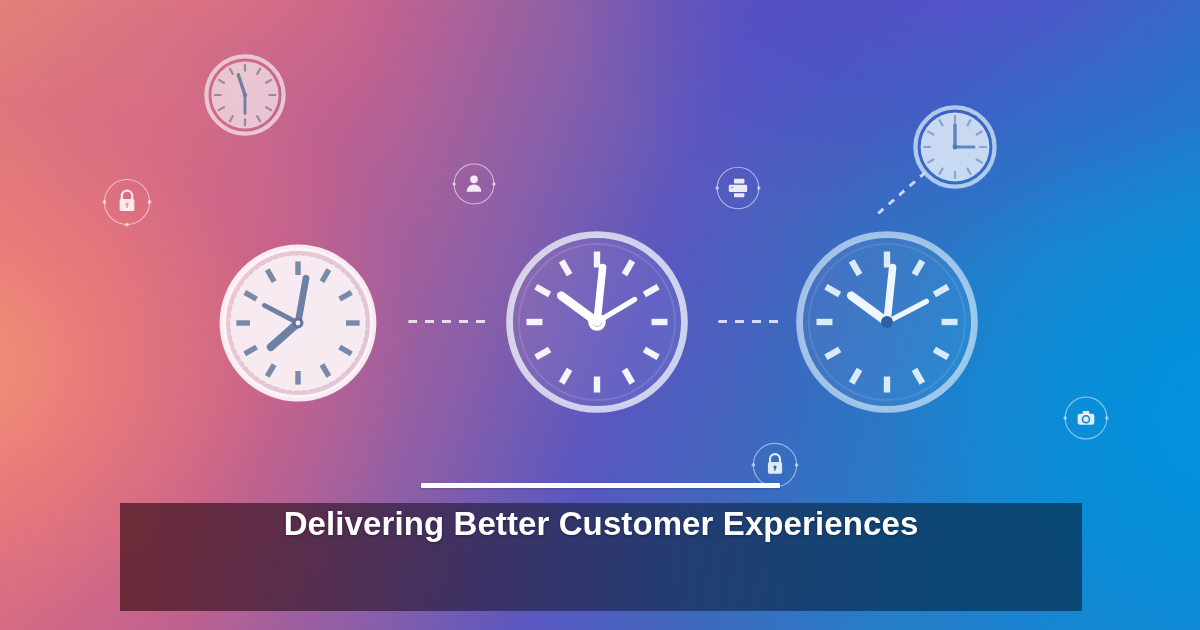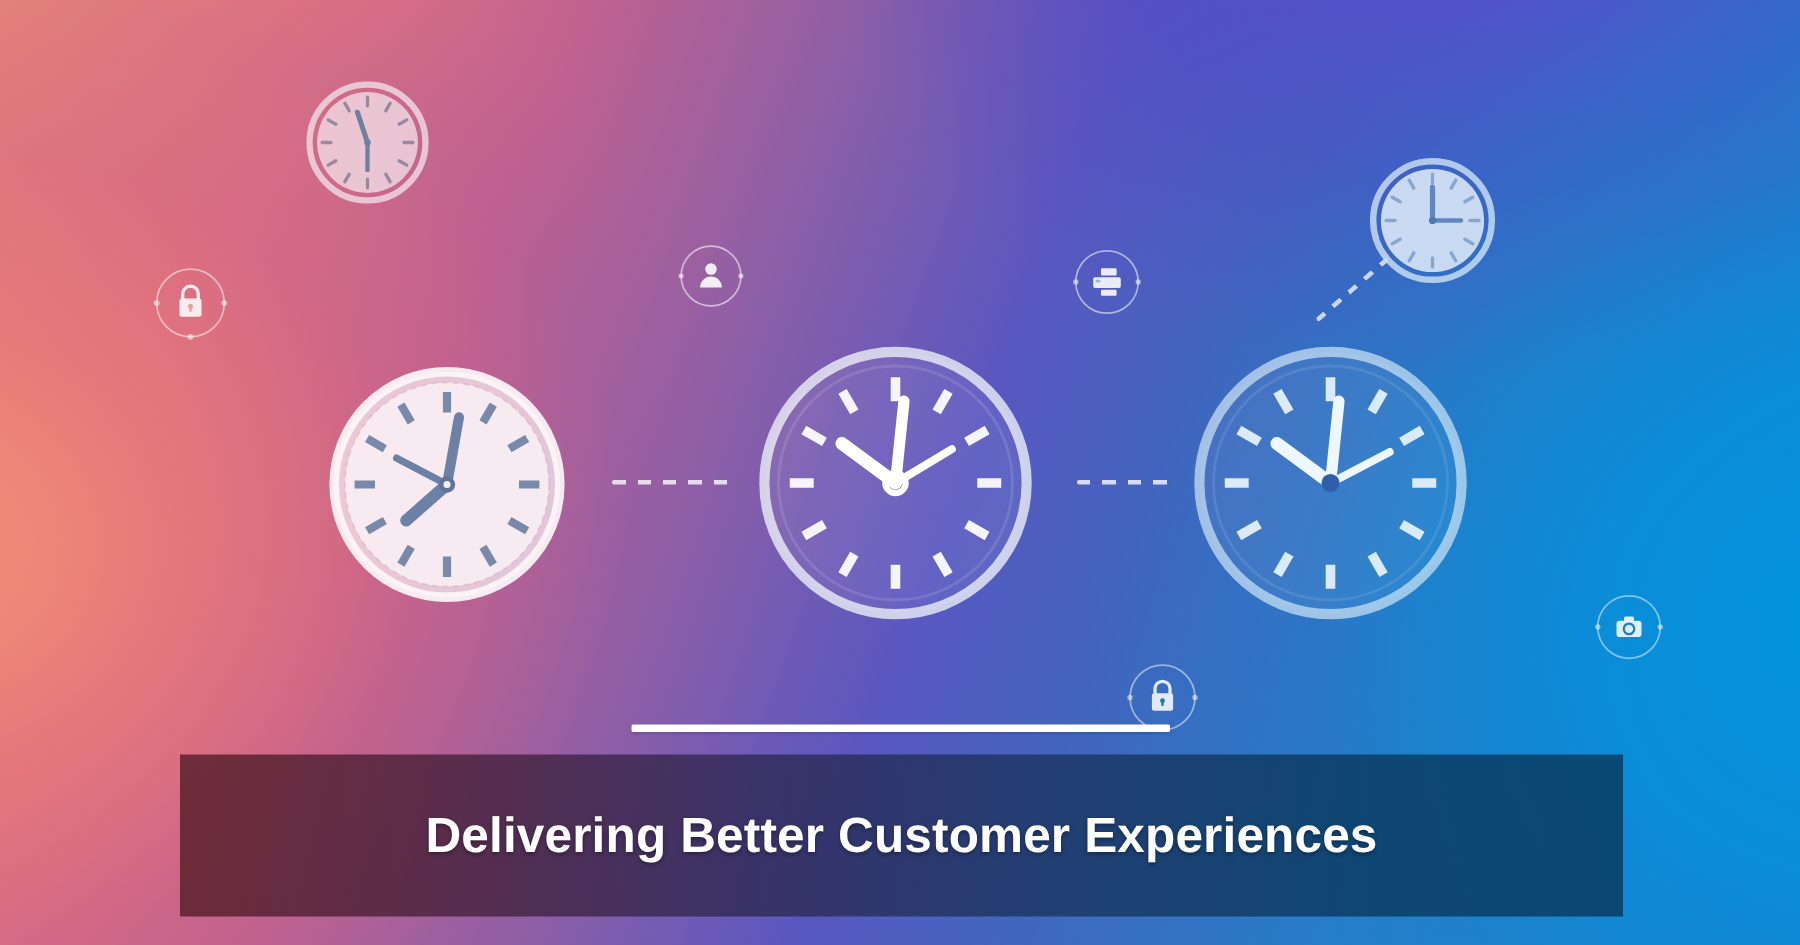--- a/index.html
+++ b/index.html
@@ -99,22 +99,22 @@
     width: 962px;
     height: 108px;
     background: linear-gradient(90deg,
         rgba(84,28,38,0.80) 0%,
         rgba(70,32,56,0.80) 18%,
         rgba(48,40,82,0.80) 38%,
         rgba(26,52,96,0.80) 60%,
         rgba(10,58,96,0.82) 82%,
         rgba(8,58,94,0.82) 100%);
     display: flex;
-    flex-direction: column;
-    align-items: center;
+    flex-direction: row;
+    align-items: flex-start;
     justify-content: center;
   }
   .title-line {
     color: #ffffff;
     font-size: 33px;
     font-weight: bold;
     line-height: 1.28;
     letter-spacing: 0.1px;
     text-align: center;
     white-space: nowrap;

